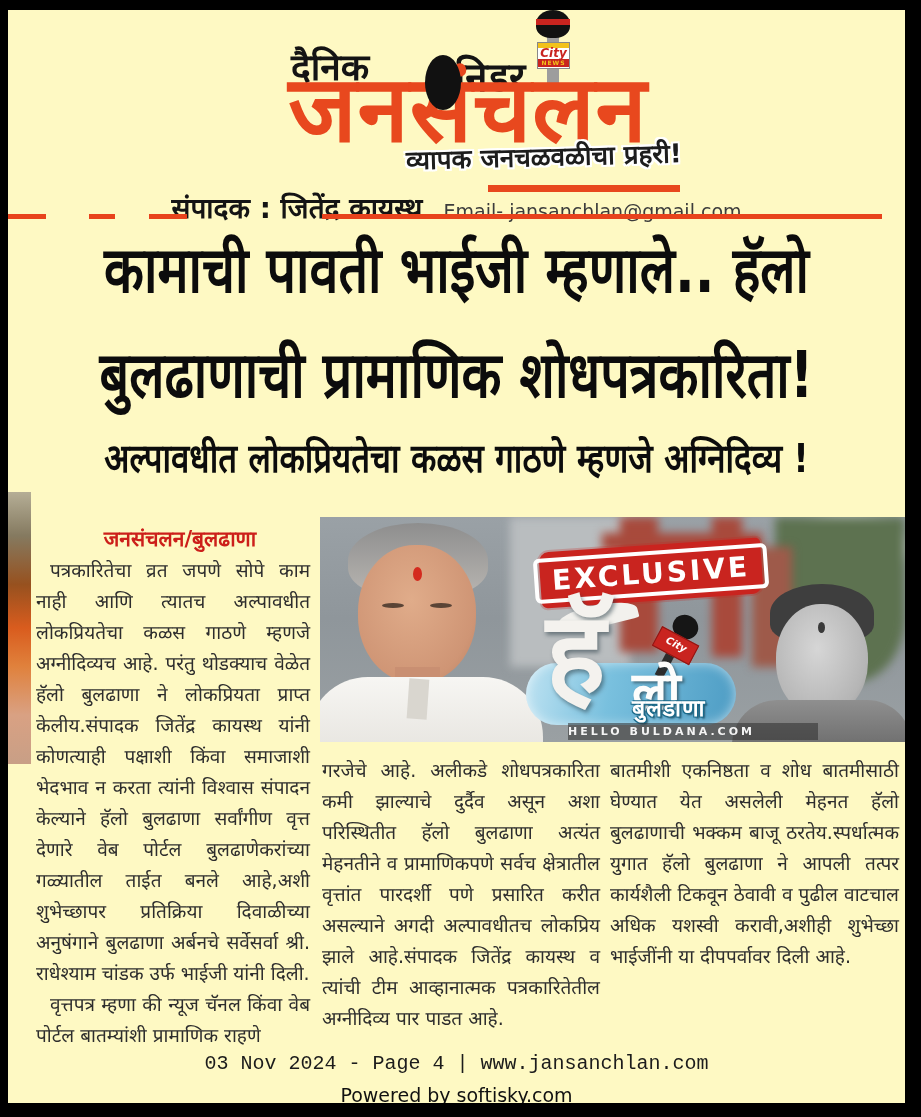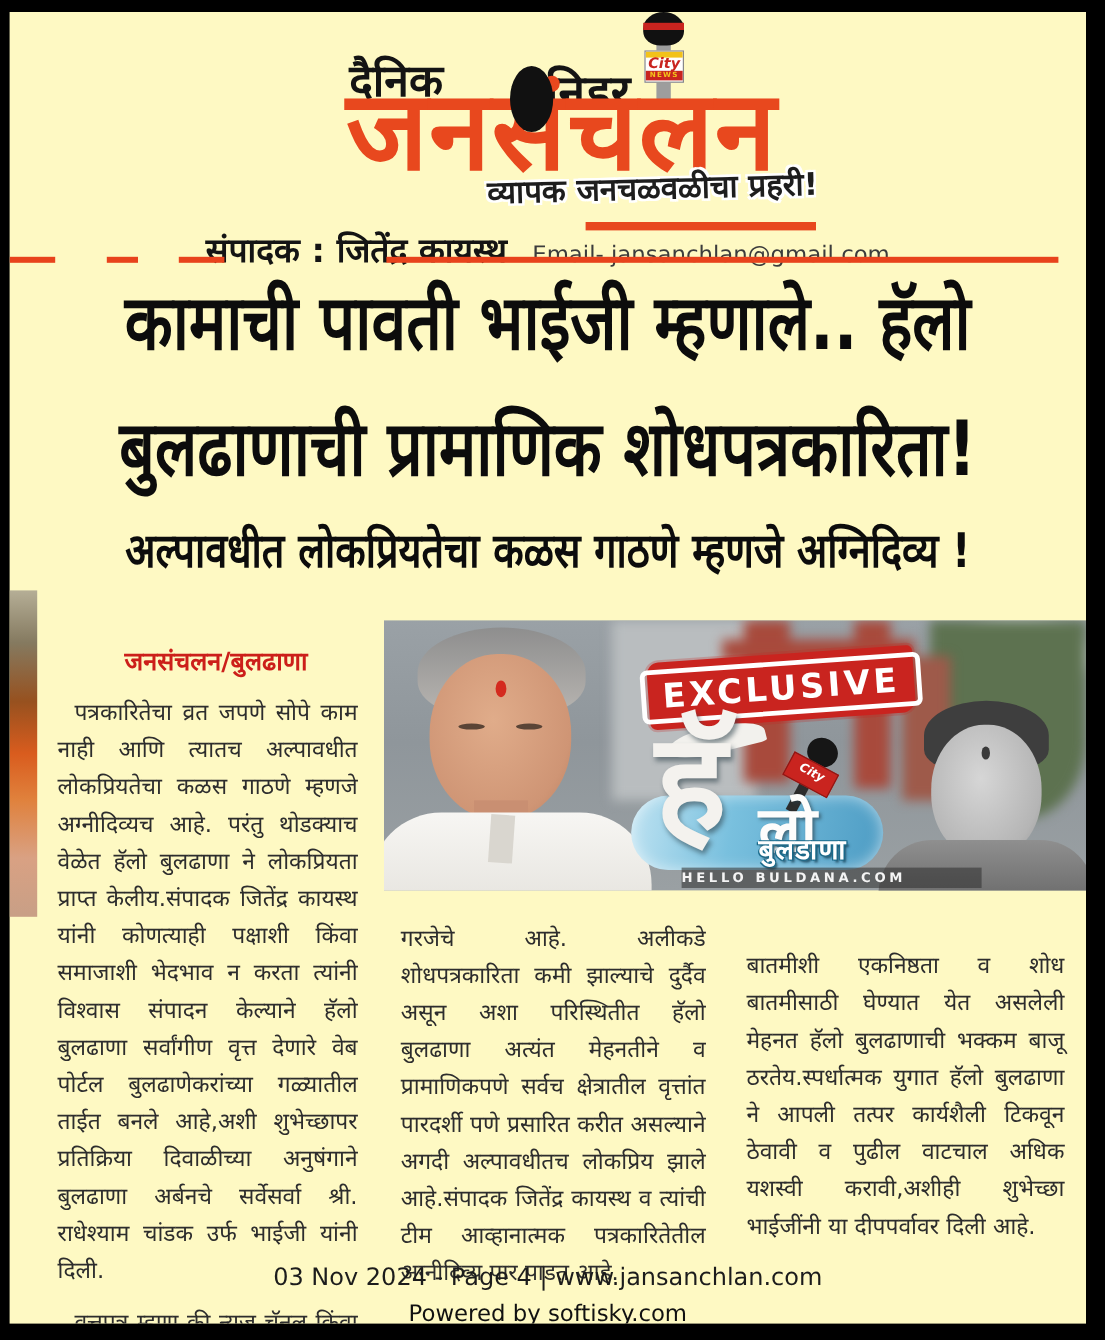--- a/index.html
+++ b/index.html
@@ -43,25 +43,25 @@
             font-size:52px;line-height:86px;transform:scaleY(1.22);transform-origin:top center;
             white-space:nowrap;letter-spacing:0px;}
   .subheadline{left:0;top:412px;width:897px;text-align:center;font-weight:800;color:#0c0c0c;
                font-size:33px;line-height:62px;transform:scaleY(1.2);transform-origin:top center;white-space:nowrap;}
 
   
   .left-strip{left:0;top:482px;width:23px;height:272px;
      background:linear-gradient(180deg,#b5ae96 0%,#857a60 16%,#97511f 34%,#d95c1e 50%,#e0813c 64%,#d9a183 82%,#c89f86 100%);
      filter:blur(.4px);}
   .col{font-size:19px;line-height:31px;color:#2d2d2d;text-align:justify;}
-  .col p{margin:12px;text-indent:14px;}
+  .col p{margin:0;text-indent:14px;}
   .col-left{left:28px;top:514px;width:274px;}
   .dateline{text-align:center;color:#cc1f1a;font-weight:bold;font-size:21px;margin:0 0 6px 0;}
   .col-mid{left:314px;top:745px;width:278px;}
-  .col-right{left:602px;top:768px;width:289px;}
+  .col-right{left:602px;top:745px;width:289px;}
 
   
   .photo{left:312px;top:507px;width:585px;height:225px;overflow:hidden;
          background:linear-gradient(180deg,#9aa1a6 0%,#8f969b 45%,#9aa0a3 100%);}
   .ph-blur{position:absolute;filter:blur(5px);}
   .ph-building{left:190px;top:0;width:120px;height:150px;background:#b9bdbf;}
   .ph-pillar1{left:300px;top:0;width:38px;height:135px;background:#a84a3c;}
   .ph-pillar2{left:392px;top:0;width:30px;height:140px;background:#a84a3c;}
   .ph-beam{left:282px;top:16px;width:160px;height:18px;background:#a84a3c;}
   .ph-frame{left:432px;top:30px;width:40px;height:120px;background:#9e5a4a;}
@@ -98,21 +98,21 @@
   .logo-site{left:248px;top:206px;width:250px;height:17px;background:rgba(45,45,45,.55);color:#f4f4f4;
              font-size:11px;font-weight:bold;letter-spacing:3px;text-align:left;line-height:17px;white-space:nowrap;}
 
   .man-r{left:418px;top:55px;width:167px;height:170px;filter:grayscale(1);}
   .man-r-hair{position:absolute;left:32px;top:12px;width:104px;height:58px;background:#3e3e3e;border-radius:50% 50% 30% 30%;}
   .man-r-face{position:absolute;left:38px;top:32px;width:92px;height:112px;background:radial-gradient(ellipse at 45% 40%,#d6d6d6,#b5b5b5 70%,#939393);border-radius:48%;}
   .man-r-tilak{position:absolute;left:80px;top:50px;width:7px;height:11px;background:#3a3a3a;border-radius:50%;}
   .man-r-body{position:absolute;left:-6px;top:128px;width:180px;height:45px;background:linear-gradient(180deg,#8f8f8f,#6f6f6f);border-radius:50px 50px 0 0;}
 
   
-  .footer1{left:0;top:1042px;width:897px;text-align:center;font-size:20px;color:#1c1c1c;}
+  .footer1{left:0;top:1042px;width:897px;text-align:center;font-size:20px;color:#1c1c1c;font-family:Liberation Mono, monospace;}
   .footer2{left:0;top:1074px;width:897px;text-align:center;font-size:19px;color:#111;}
 </style>
 </head>
 <body>
 
 <div class="page">
   <div class="sheet">
 
     <div class="abs m-daily">दैनिक</div>
     <div class="abs m-nidar">निडर</div>

